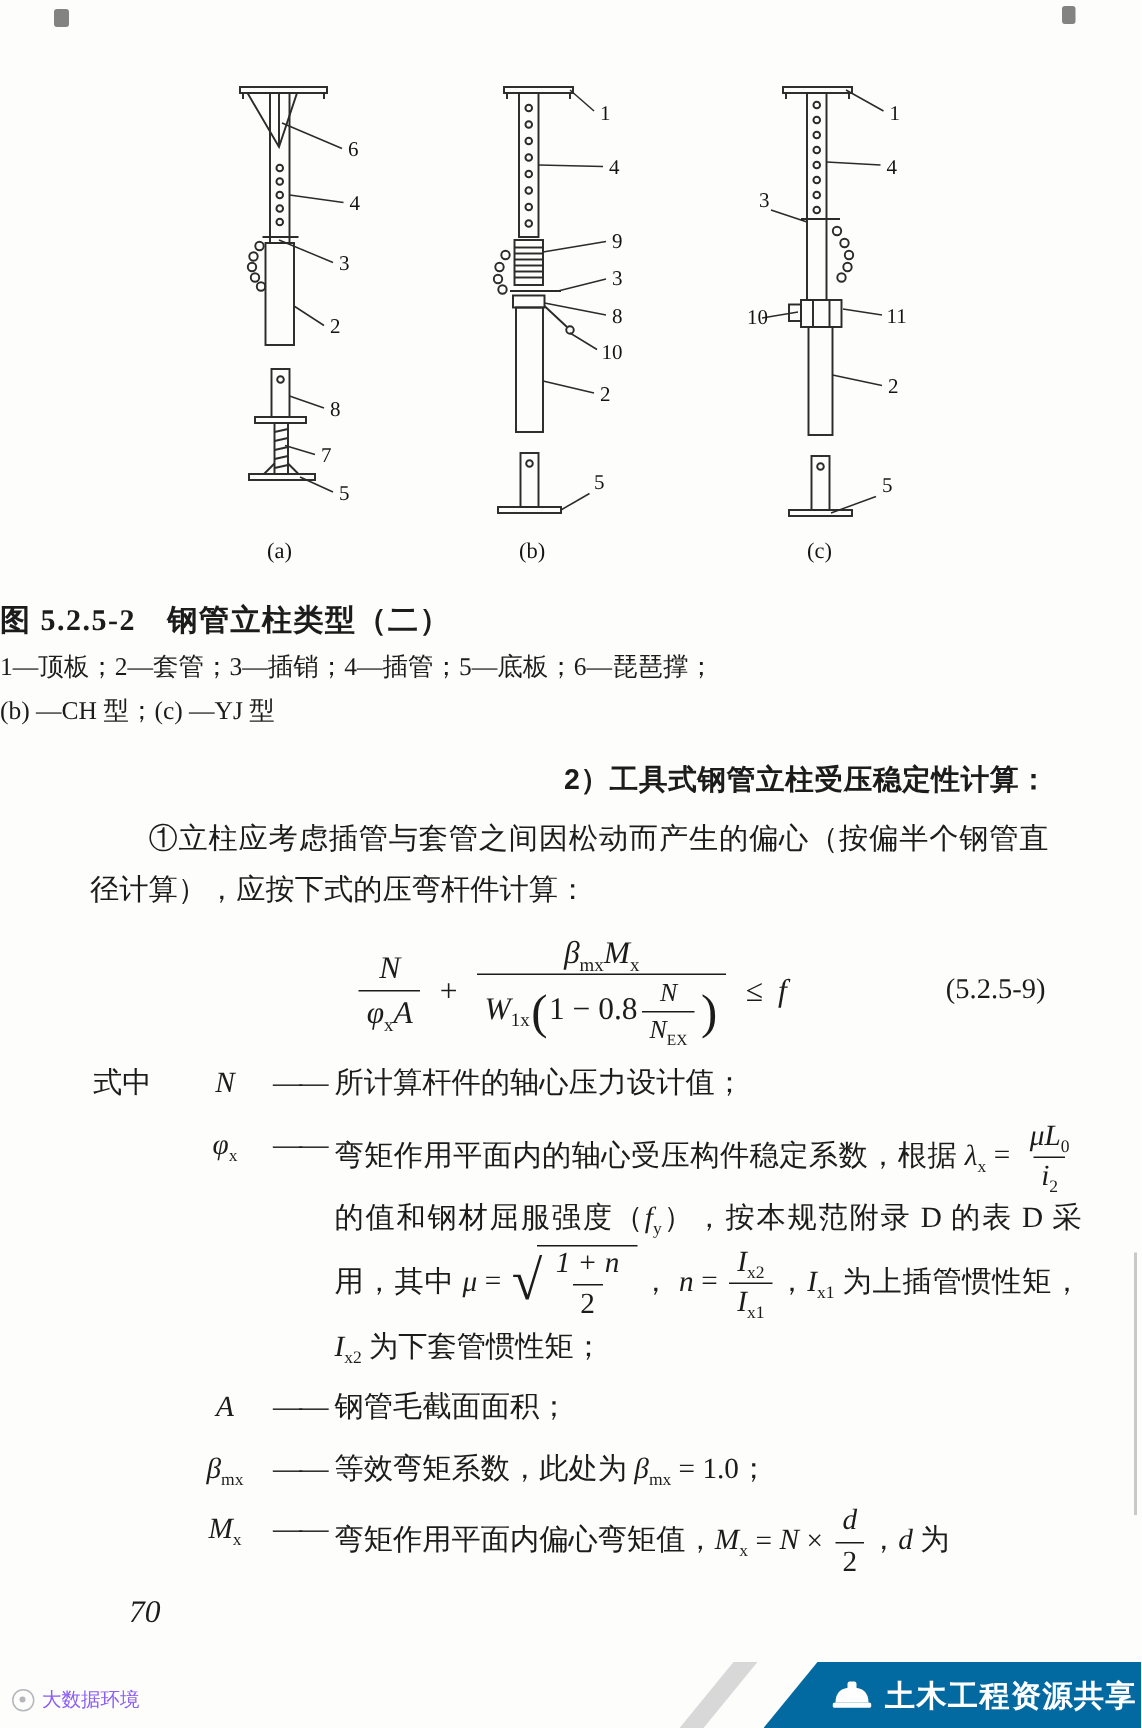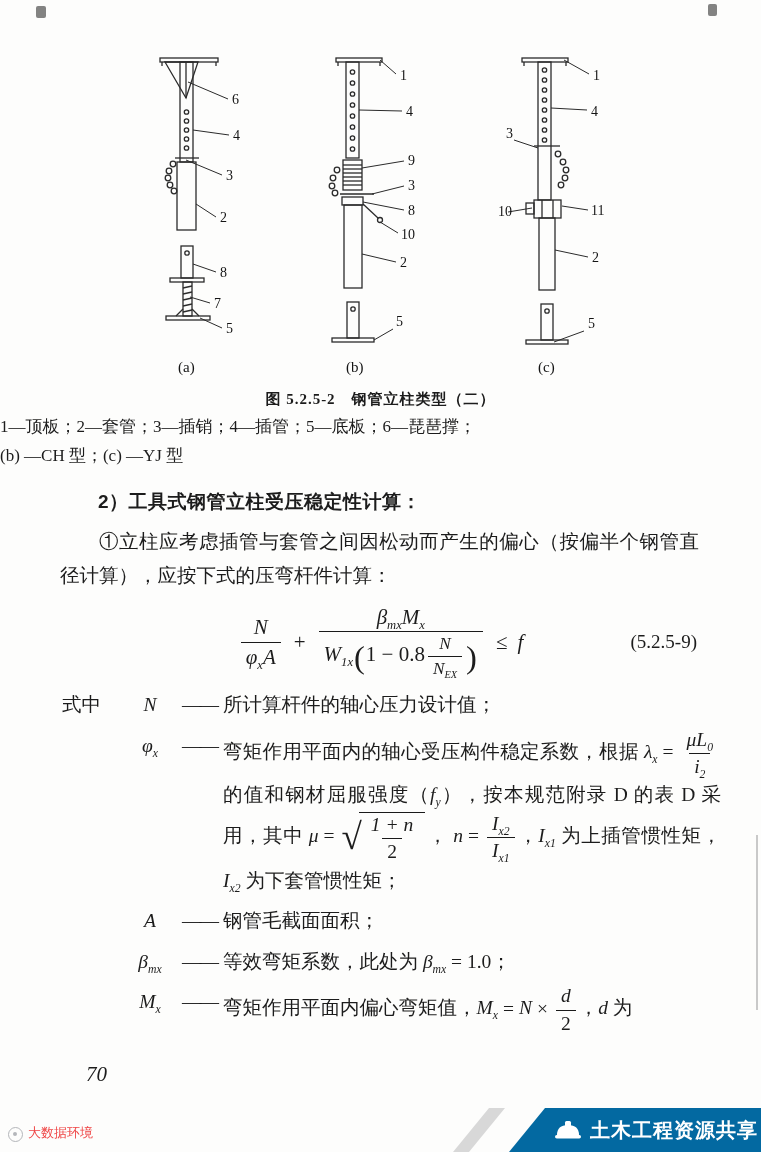--- a/index.html
+++ b/index.html
@@ -17,30 +17,30 @@
   .edge-line { position:absolute; right:3px; top:835px; width:2px; height:175px; background:#c9c9c9; }
 
   
   .figures-row { display:flex; justify-content:center; gap:48px; padding-top:54px; }
   .drawing { width:130px; height:332px; }
   .drawing .ln > * { fill:none; stroke:#2b2b2b; stroke-width:1.3; }
   .drawing .lead > * { fill:none; stroke:#2b2b2b; stroke-width:1; }
   .drawing text { fill:#141414; font-size:14px; font-family:"Liberation Serif",serif; }
   .drawing .sublabel { font-size:15px; }
 
-  .fig-caption { text-align:center; font-weight:bold; font-size:15px; margin-top:4px; letter-spacing:1px; }
+  .fig-caption { font-weight:bold; font-size:20px; margin-top:14px; letter-spacing:1px; }
   .legend { text-align:left; font-size:17px; margin-top:4px; line-height:1.7; }
 
   .section { margin:18px 62px 0 60px; }
-  .heading { font-family:"Liberation Sans","DejaVu Sans",sans-serif; font-weight:bold; font-size:19px; text-indent:2em; letter-spacing:.5px; }
+  .heading { font-family:"Liberation Sans","DejaVu Sans",sans-serif; font-weight:bold; font-size:19px; text-indent:2em; letter-spacing:.5px;text-align:right; }
   .para { font-size:19.5px; text-indent:2em; line-height:1.75; margin-top:10px; text-align:justify; }
 
   
   .var { font-style:italic; }
-  sub { font-size:.6em; font-style:italic; line-height:0; }
+  sub { font-size:.6em; line-height:0; }
   .frac { display:inline-flex; flex-direction:column; align-items:center; vertical-align:middle; margin:0 3px; text-align:center; }
   .frac .num { display:block; padding:0 5px 2px; white-space:nowrap; line-height:1.15; }
   .frac .den { display:block; border-top:1.5px solid #1a1a1a; padding:2px 5px 0; white-space:nowrap; line-height:1.15; }
   .den .frac, .num .frac { font-size:.82em; }
   .tallp { font-size:1.55em; line-height:0; font-style:normal; vertical-align:middle; padding:0 1px; }
   .op { margin:0 10px; font-style:normal; }
   .op2 { margin:0 5px; font-style:normal; }
   .sqrt { display:inline-flex; align-items:center; vertical-align:middle; margin:0 2px; }
   .sqrt .rad { font-size:1.9em; font-style:normal; line-height:.9; margin-right:-3px; transform:translateY(-1px); }
   .sqrt .bar-body { border-top:1.4px solid #1a1a1a; padding:1px 4px 0; }
@@ -52,21 +52,21 @@
   
   .defs { margin:4px 40px 0 36px; font-size:19.5px; }
   .def-row { display:flex; align-items:flex-start; margin-top:7px; line-height:1.72; }
   .def-lead { flex:0 0 58px;margin-left:26px; }
   .def-sym { flex:0 0 60px; text-align:center; white-space:nowrap; }
   .def-dash { flex:0 0 auto; padding:0 6px 0 2px; letter-spacing:-2px; white-space:nowrap; }
   .def-text { flex:1 1 auto; text-align:justify; }
 
   .page-number { position:absolute; left:86px; top:1062px; font-style:italic; font-size:21px; }
 
-  .watermark { position:absolute; left:8px; bottom:10px; display:flex; align-items:flex-end; gap:5px; color:#ef4444; font-size:13px; font-family:"Liberation Sans",sans-serif; }
+  .watermark { position:absolute; left:8px; bottom:10px; display:flex; align-items:center; gap:5px; color:#8b5cf6; font-size:13px; font-family:"Liberation Sans",sans-serif; }
   .wm-logo { display:inline-block; width:15px; height:15px; border:1.5px solid #b4b6ba; border-radius:50%; position:relative; }
   .wm-logo::after { content:""; position:absolute; left:4px; top:4px; width:4px; height:4px; background:#b4b6ba; border-radius:50%; }
 
   .banner-stripe { position:absolute; bottom:0; right:244px; width:64px; height:44px; background:#d8d8d8;
     clip-path:polygon(36px 0, 52px 0, 16px 100%, 0 100%); }
   .banner { position:absolute; right:0; bottom:0; width:252px; height:44px; background:#0369a1;
     clip-path:polygon(36px 0, 100% 0, 100% 100%, 0 100%);
     display:flex; align-items:center; gap:9px; padding-left:46px; color:#fff;
     font-family:"Liberation Sans","DejaVu Sans",sans-serif; font-weight:bold; font-size:20px; letter-spacing:1px; }
 </style>

